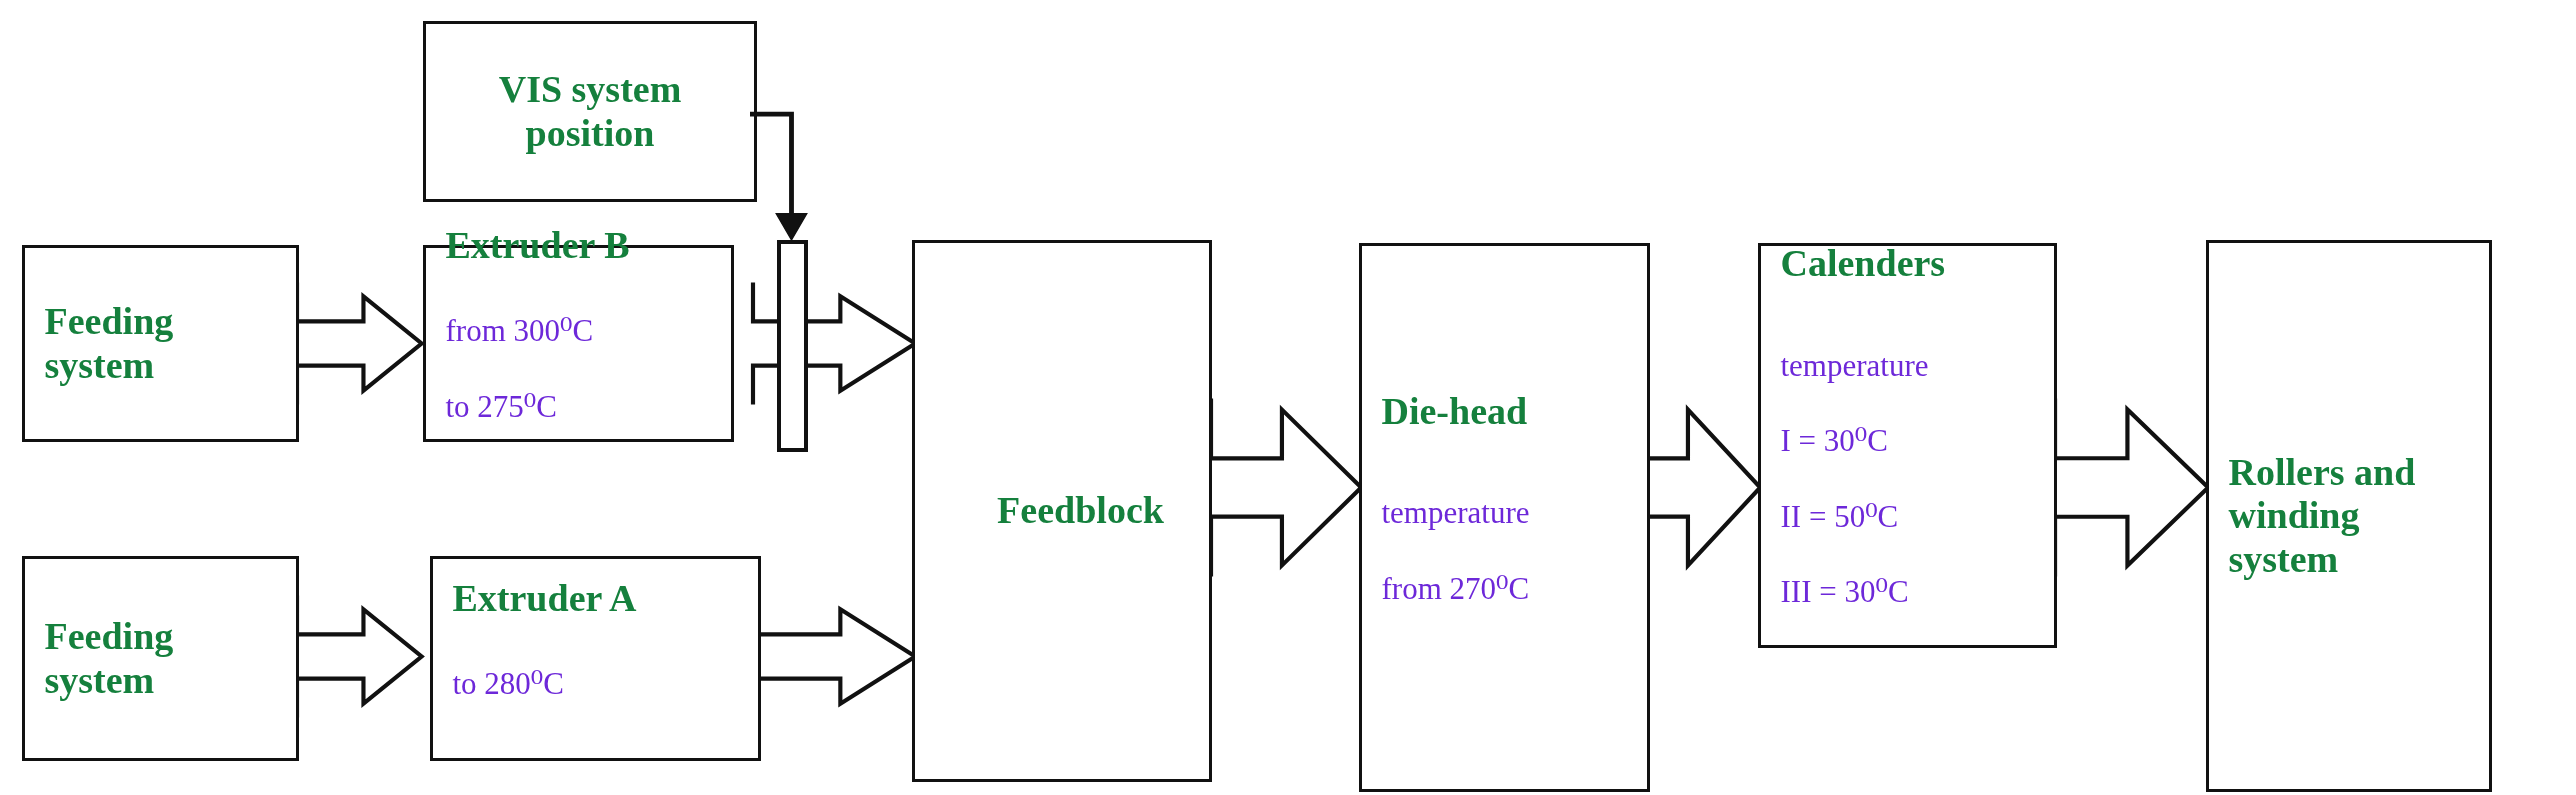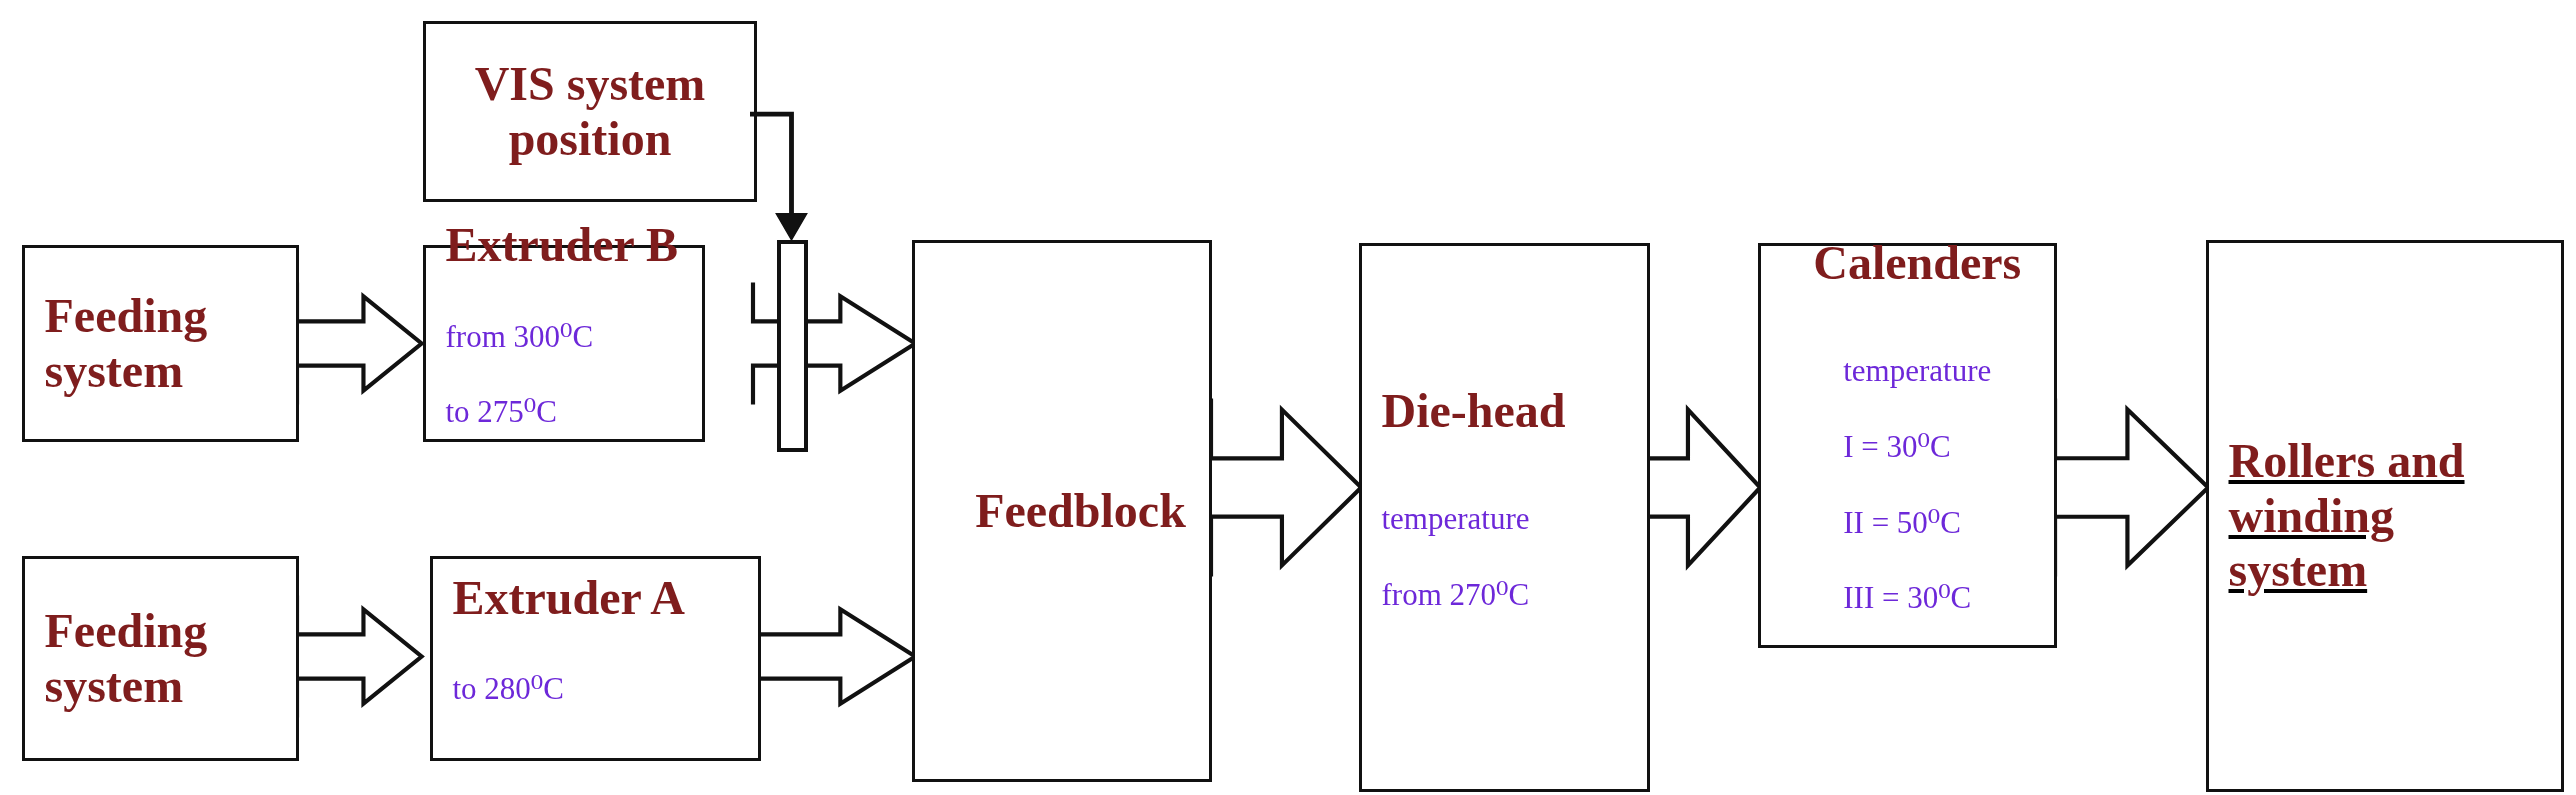--- a/index.html
+++ b/index.html
@@ -22,23 +22,23 @@
     box-sizing: border-box;
     background: #ffffff;
     border: 3.5px solid #111111;
     display: flex;
     flex-direction: column;
     justify-content: center;
     z-index: 3;
   }
   .pbox .title {
     font-weight: bold;
-    font-size: 48px;
+    font-size: 38px;
     line-height: 1.14;
-    color: #7f1d1d;
+    color: #15803d;
     padding-left: 19.5px;
     white-space: pre-line;
   }
   .pbox .sub {
     font-weight: normal;
     font-size: 31px;
     line-height: 1.22;
     color: #6d28d9;
     padding-left: 19.5px;
     margin-top: 7px;
@@ -99,21 +99,21 @@
     <div class="title">Feeding
 system</div>
   </div>
 
   <div class="barrow" style="left:297px; top:281px; width:126px; height:125px;">
     <svg width="126" height="125" viewBox="0 0 182 180">
       <path d="M 0 2 L 0 58 L 96 58 L 96 22 L 180 90 L 96 158 L 96 122 L 0 122 L 0 178" fill="#ffffff" stroke="#111111" stroke-width="6" stroke-linejoin="miter"></path>
     </svg>
   </div>
 
-  <div class="pbox" style="left:423px; top:245px; width:282px; height:197px;justify-content:center;">
+  <div class="pbox" style="left:423px; top:245px; width:311px; height:197px;justify-content:center;">
     <div class="title">Extruder B</div>
     <div class="sub">
       <span class="ln">from 300⁰C</span>
       <span class="ln">to 275⁰C</span>
     </div>
   </div>
 
   <div class="barrow" style="left:753px; top:281px; width:165px; height:125px;">
     <svg width="165" height="125" viewBox="0 0 238 180">
       <path d="M 0 2 L 0 58 L 126 58 L 126 22 L 234 90 L 126 158 L 126 122 L 0 122 L 0 178" fill="#ffffff" stroke="#111111" stroke-width="6" stroke-linejoin="miter"></path>
@@ -161,36 +161,36 @@
       <span class="ln">from 270⁰C</span>
     </div>
   </div>
 
   <div class="barrow" style="left:1624px; top:397px; width:139px; height:181px;">
     <svg width="139" height="181" viewBox="0 0 200 260">
       <path d="M 0 2 L 0 88 L 92 88 L 92 18 L 196 130 L 92 242 L 92 172 L 0 172 L 0 258" fill="#ffffff" stroke="#111111" stroke-width="6" stroke-linejoin="miter"></path>
     </svg>
   </div>
 
-  <div class="pbox gap-lg" style="left:1758px; top:243px; width:299px; height:405px;align-items:center;">
+  <div class="pbox gap-lg" style="left:1758px; top:243px; width:299px; height:405px;">
     <div class="title">Calenders</div>
     <div class="sub">
       <span class="ln">temperature</span>
       <span class="ln">I = 30⁰C</span>
       <span class="ln">II = 50⁰C</span>
       <span class="ln">III = 30⁰C</span>
     </div>
   </div>
 
   <div class="barrow" style="left:2055px; top:397px; width:156px; height:181px;">
     <svg width="156" height="181" viewBox="0 0 224 260">
       <path d="M 0 2 L 0 88 L 104 88 L 104 18 L 220 130 L 104 242 L 104 172 L 0 172 L 0 258" fill="#ffffff" stroke="#111111" stroke-width="6" stroke-linejoin="miter"></path>
     </svg>
   </div>
 
-  <div class="pbox" style="left:2206px; top:240px; width:358px; height:552px;text-decoration:underline;">
+  <div class="pbox" style="left:2206px; top:240px; width:286px; height:552px;">
     <div class="title">Rollers and
 winding
 system</div>
   </div>
 
 </div>
 
 
 </body></html>

